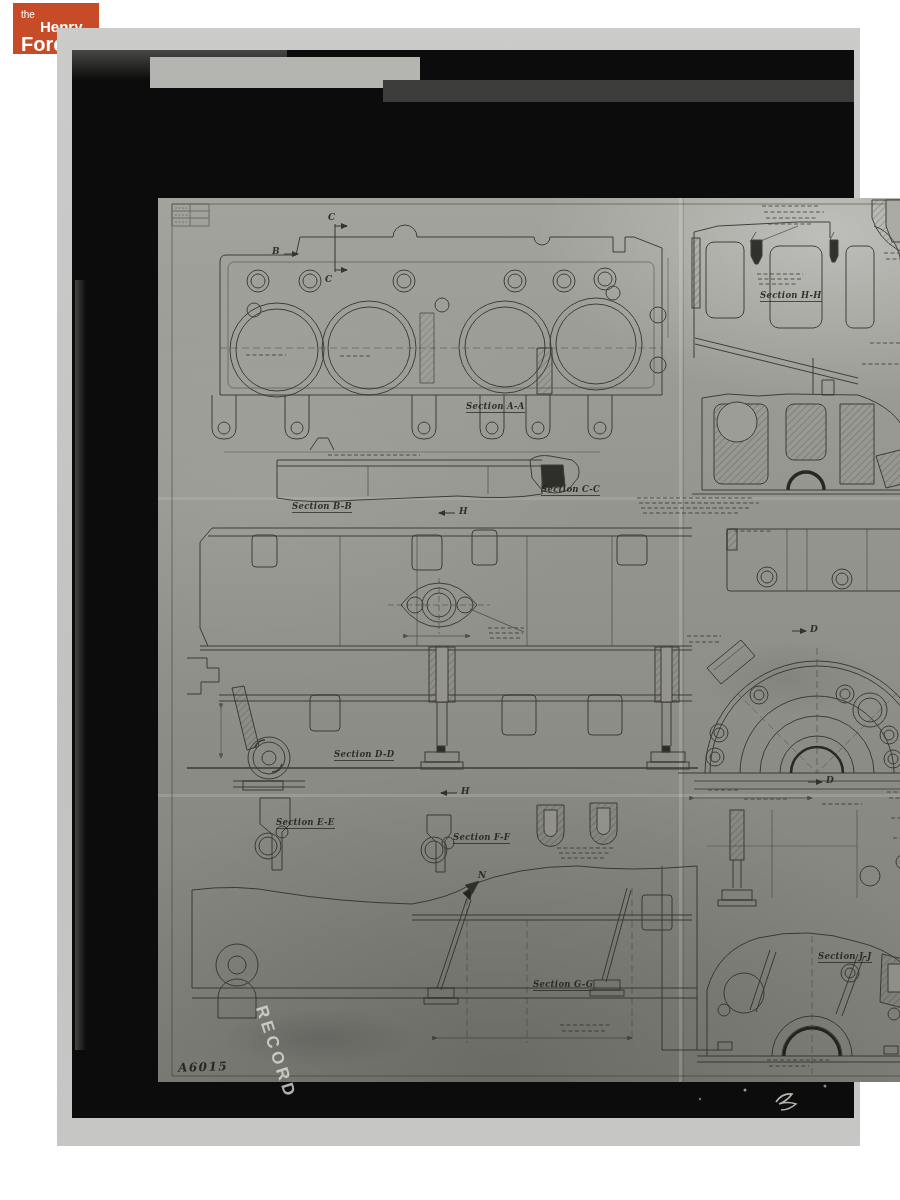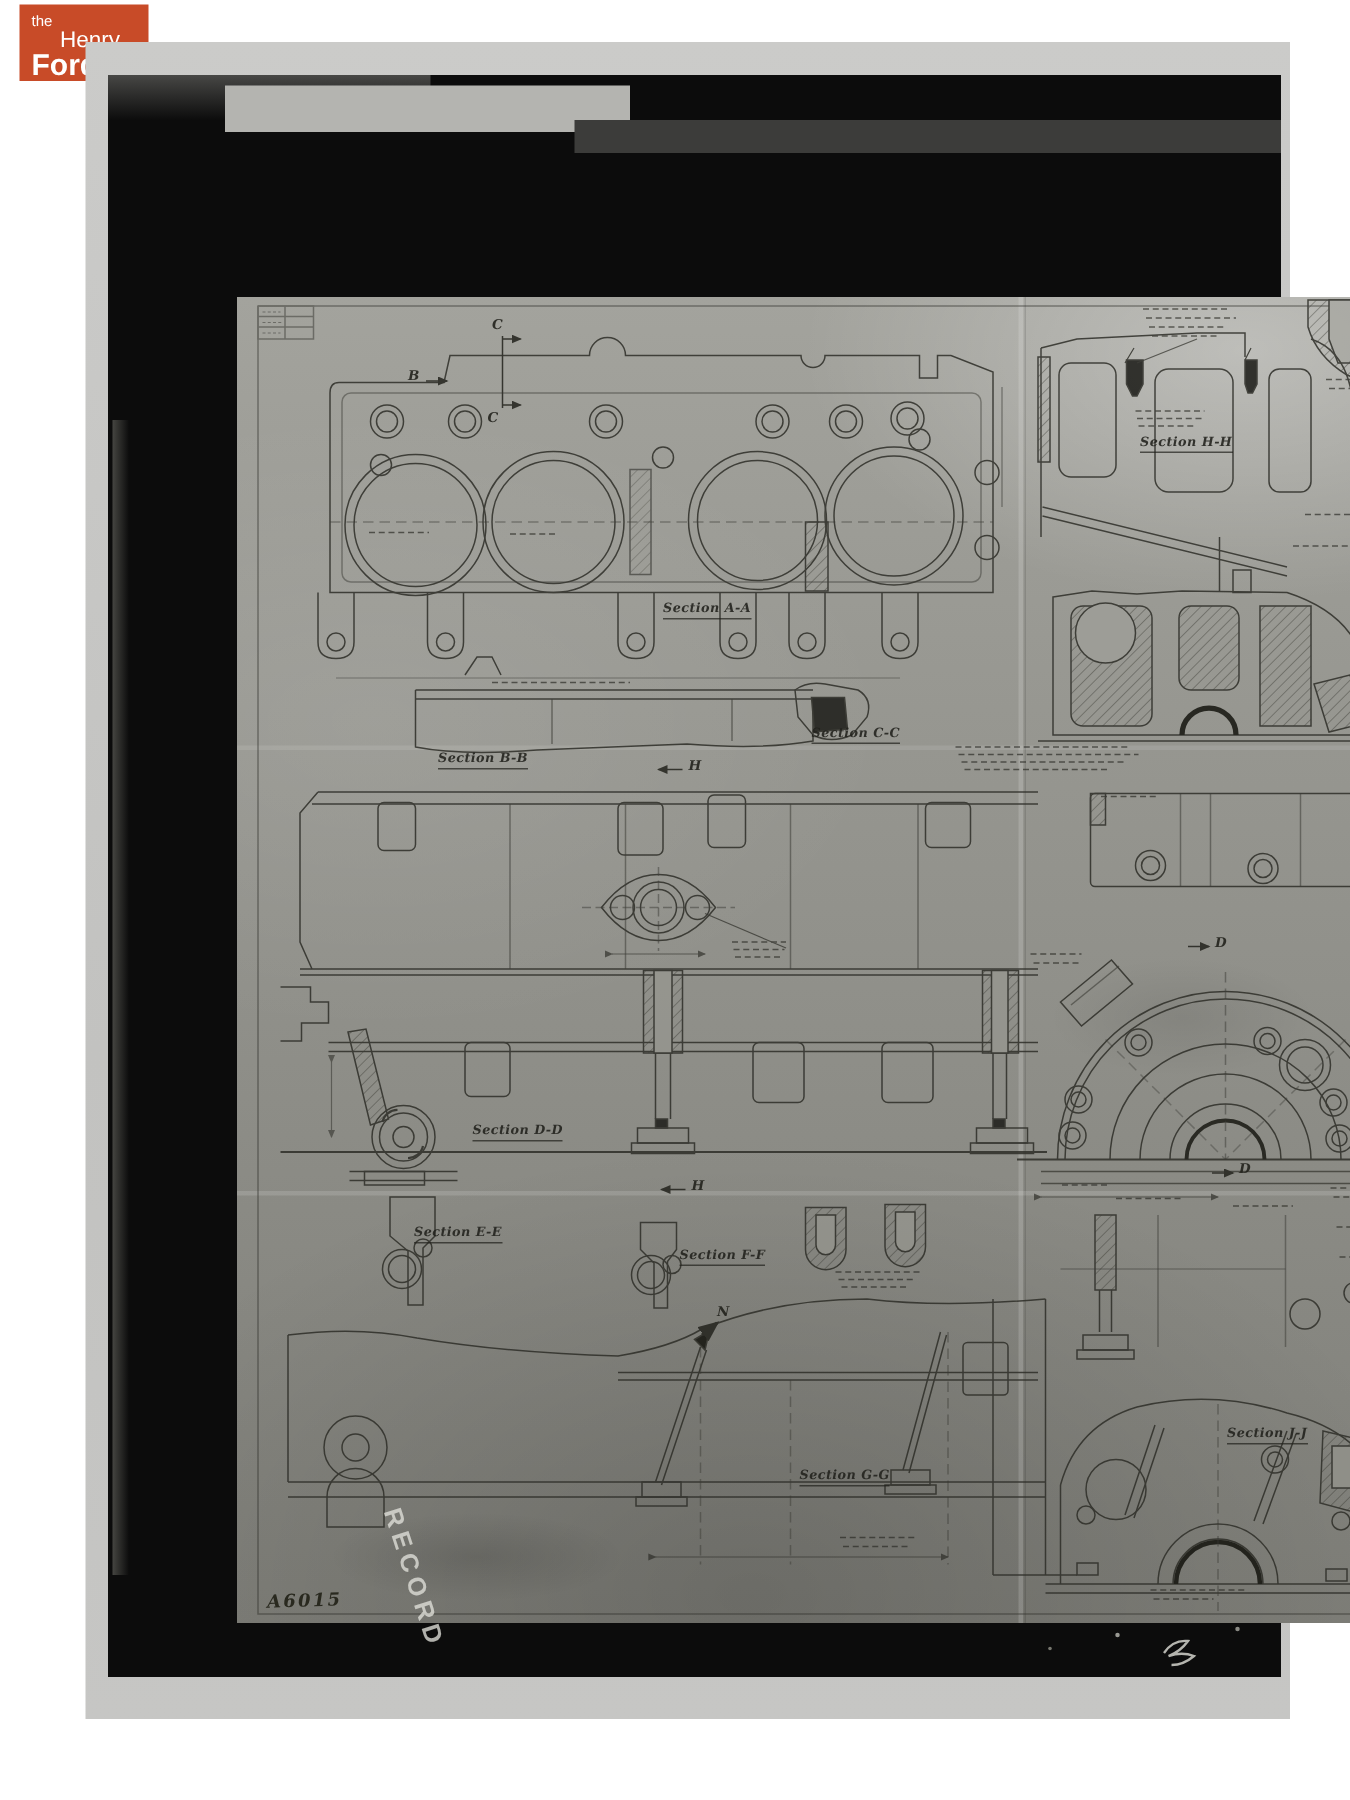--- a/index.html
+++ b/index.html
@@ -4,21 +4,21 @@
 <style>
   html,body{margin:0;padding:0;}
   body{width:900px;height:1200px;background:#ffffff;overflow:hidden;
        font-family:"Liberation Sans",sans-serif;position:relative;}
   .page{position:absolute;left:0;top:0;width:720px;height:1200px;}
 
   
   .logo{position:absolute;left:13px;top:3px;width:86px;height:51px;background:#c84b28;}
   .logo span{position:absolute;color:#fff;line-height:1;}
   .logo .l-the{left:8px;top:7px;font-size:10px;font-weight:400;}
-  .logo .l-henry{left:27px;top:16px;font-size:15px;font-weight:400;}
+  .logo .l-henry{left:27px;top:16px;font-size:15px;font-weight:700;}
   .logo .l-ford{left:8px;top:31px;font-size:20px;font-weight:700;}
 
   
   .scan{position:absolute;left:57px;top:28px;width:803px;height:1118px;
         background:linear-gradient(180deg,#cbcbc9,#c2c2c0 60%,#c6c6c4);}
   .film{position:absolute;left:72px;top:50px;width:782px;height:1068px;background:#0c0c0c;}
   .film-wedge{position:absolute;left:0;top:0;width:215px;height:30px;
         background:linear-gradient(180deg,rgba(120,120,116,.55),rgba(0,0,0,0));}
   .notch1{position:absolute;left:78px;top:7px;width:270px;height:31px;background:#b4b4b0;}
   .notch2{position:absolute;left:311px;top:30px;width:471px;height:22px;background:#3c3c3a;}
@@ -405,24 +405,24 @@
             <path d="M550,592 h30 M586,601 h44 M664,606 h40"></path>
             <path d="M729,594 h40 M731,600 h36 M733,620 h32 M735,640 h26"></path>
             <path d="M399,650 h56 M401,655 h52 M403,660 h44"></path>
             <path d="M402,827 h50 M404,833 h44"></path>
             <path d="M609,862 h64 M611,868 h40"></path>
             <path d="M744,618 h28 M746,634 h24 M748,650 h26"></path>
           </g>
         </g>
       </svg>
 
-      <span class="seclabel" style="left:284px;top:203px">Section A-A</span>
+      <span class="seclabel" style="left:308px;top:203px">Section A-A</span>
       <span class="seclabel" style="left:134px;top:303px">Section B-B</span>
       <span class="seclabel" style="left:383px;top:286px">Section C-C</span>
-      <span class="seclabel" style="left:157px;top:551px">Section D-D</span>
+      <span class="seclabel" style="left:176px;top:551px">Section D-D</span>
       <span class="seclabel" style="left:118px;top:619px">Section E-E</span>
       <span class="seclabel" style="left:295px;top:634px">Section F-F</span>
       <span class="seclabel" style="left:375px;top:781px">Section G-G</span>
       <span class="seclabel" style="left:602px;top:92px">Section H-H</span>
       <span class="seclabel" style="left:660px;top:753px">Section J-J</span>
 
       <span class="co" style="left:170px;top:14px">C</span>
       <span class="co" style="left:167px;top:76px">C</span>
       <span class="co" style="left:114px;top:48px">B</span>
       <span class="co" style="left:301px;top:308px">H</span>

